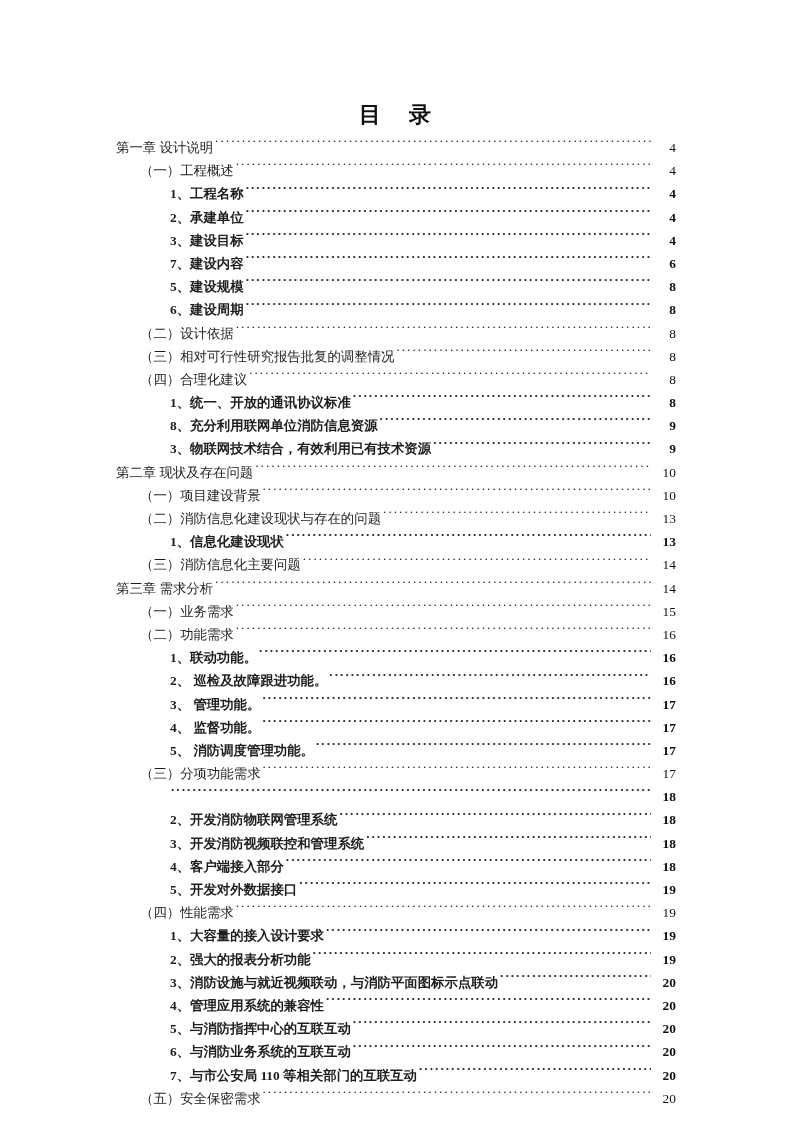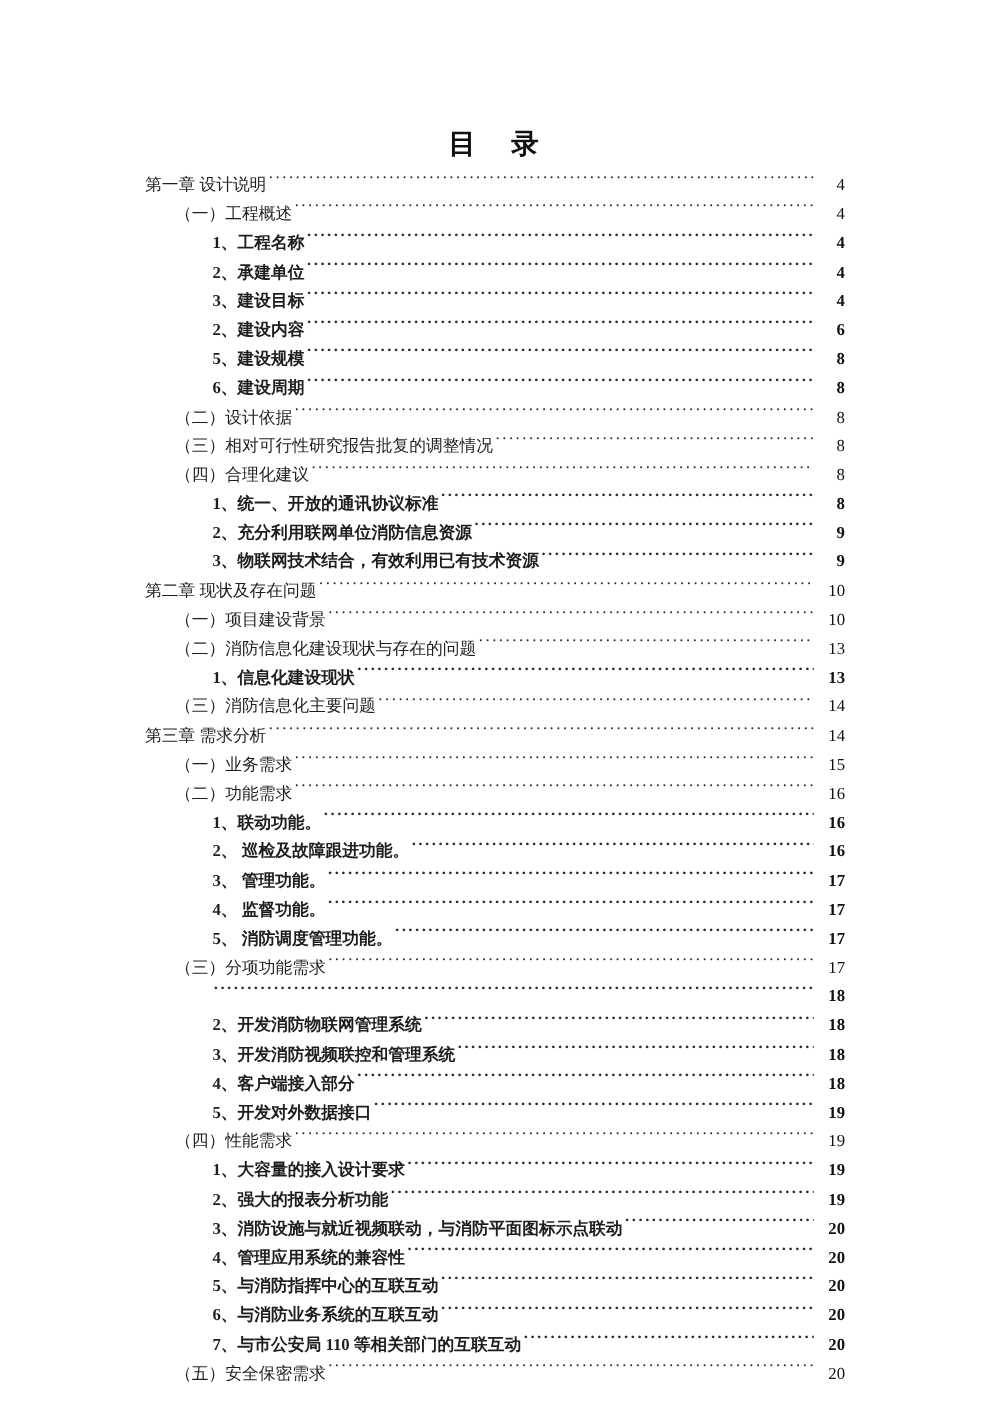--- a/index.html
+++ b/index.html
@@ -116,21 +116,21 @@
         <span class="toc-text">2、承建单位</span>
         <span class="toc-leader"></span>
         <span class="toc-page">4</span>
       </div>
       <div class="toc-entry lvl3">
         <span class="toc-text">3、建设目标</span>
         <span class="toc-leader"></span>
         <span class="toc-page">4</span>
       </div>
       <div class="toc-entry lvl3">
-        <span class="toc-text">2、建设内容</span>
+        <span class="toc-text">7、建设内容</span>
         <span class="toc-leader"></span>
         <span class="toc-page">6</span>
       </div>
       <div class="toc-entry lvl3">
         <span class="toc-text">5、建设规模</span>
         <span class="toc-leader"></span>
         <span class="toc-page">8</span>
       </div>
       <div class="toc-entry lvl3">
         <span class="toc-text">6、建设周期</span>
@@ -151,21 +151,21 @@
         <span class="toc-text">（四）合理化建议</span>
         <span class="toc-leader"></span>
         <span class="toc-page">8</span>
       </div>
       <div class="toc-entry lvl3">
         <span class="toc-text">1、统一、开放的通讯协议标准</span>
         <span class="toc-leader"></span>
         <span class="toc-page">8</span>
       </div>
       <div class="toc-entry lvl3">
-        <span class="toc-text">2、充分利用联网单位消防信息资源</span>
+        <span class="toc-text">8、充分利用联网单位消防信息资源</span>
         <span class="toc-leader"></span>
         <span class="toc-page">9</span>
       </div>
       <div class="toc-entry lvl3">
         <span class="toc-text">3、物联网技术结合，有效利用已有技术资源</span>
         <span class="toc-leader"></span>
         <span class="toc-page">9</span>
       </div>
       <div class="toc-entry lvl1">
         <span class="toc-text">第二章  现状及存在问题</span>

